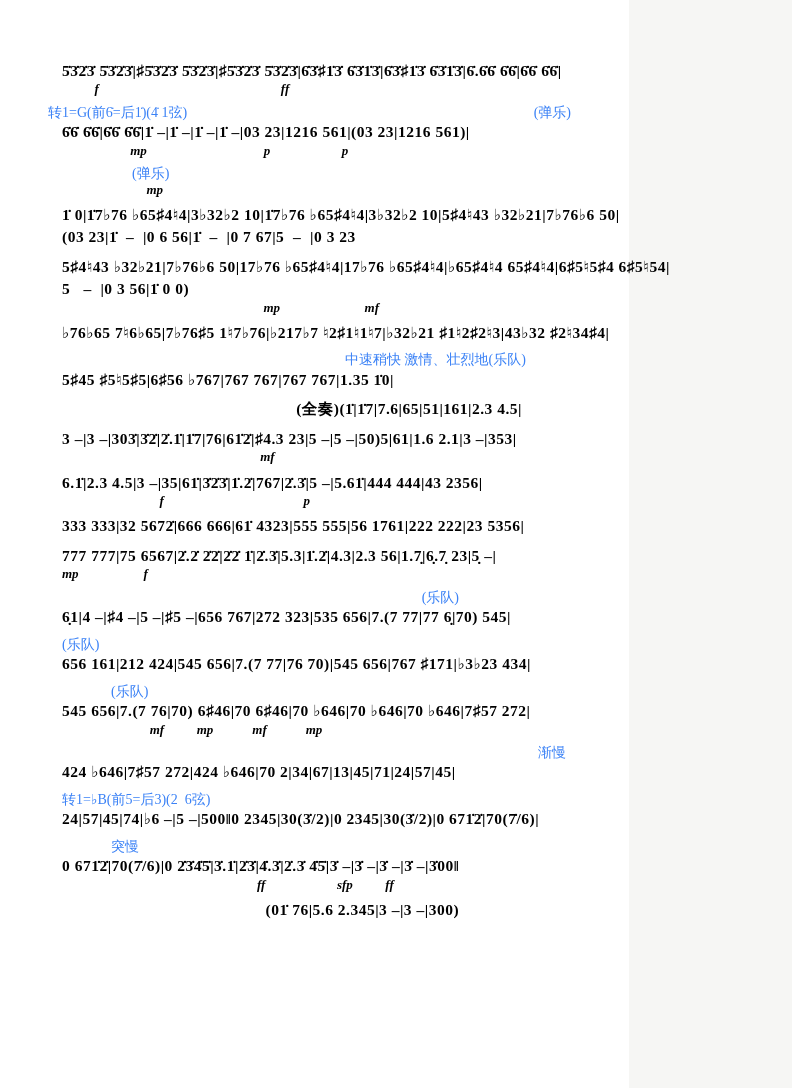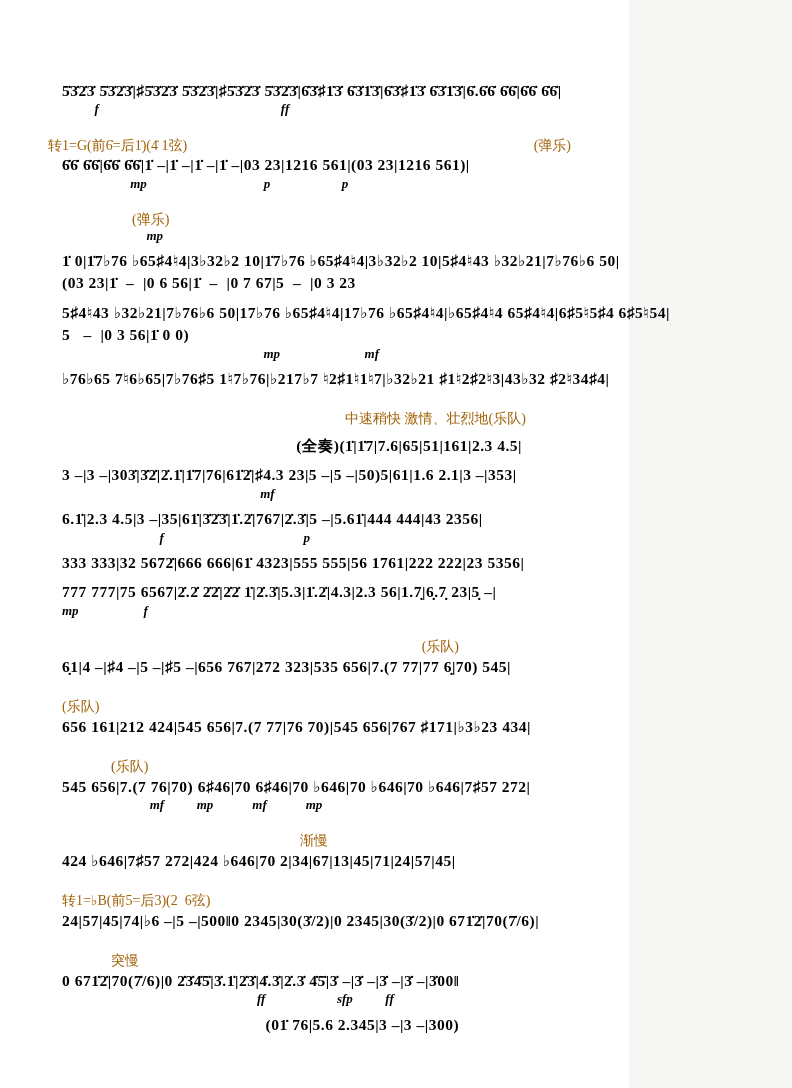--- a/index.html
+++ b/index.html
@@ -1,31 +1,31 @@
 <!DOCTYPE html>
 <html><head>
 <meta charset="utf-8">
 <style>
   html,body{margin:0;padding:0;background:#f6f6f4;}
   body{width:792px;height:1088px;overflow:hidden;color:#000;}
   .sheet{box-sizing:border-box;width:629px;height:1088px;background:#fff;padding:60px 58px 0 62px;}
   .system{margin-bottom:7px;}
-  .anno{display:flex;justify-content:space-between;font:14px/1.25 "Liberation Serif","DejaVu Sans",serif;color:#a16207;margin-top:20px;}
+  .anno{display:flex;justify-content:space-between;font:14px/1.25 "Liberation Serif","DejaVu Sans",serif;color:#3b82f6;}
   .anno span{white-space:pre;}
   .anno span:empty{display:none;}
   .music{font:bold 15.5px/1.45 "Liberation Serif","DejaVu Serif",serif;letter-spacing:.5px;white-space:pre;}
   .music:empty{display:none;}
   .dyn{font:italic bold 13px/1.1 "Liberation Serif","DejaVu Serif",serif;white-space:pre;}
   .dyn:empty{display:none;}
   
   #s8 .music{padding-left:46%;}
   #s19 .music{padding-left:40%;}
   #s7 .anno{justify-content:flex-end;padding-right:2%;}
   #s13 .anno{justify-content:flex-end;padding-right:22%;}
-  #s16 .anno{justify-content:center;padding-right:1%;}
+  #s16 .anno{justify-content:flex-end;padding-right:1%;}
   #s2 .anno-c{transform:translateX(-10%);}
 </style>
 </head>
 <body>
 
 <div class="sheet">
 
   <section class="system" id="s1">
     <div class="anno"></div>
     <div class="music">5̇3̇2̇3̇ 5̇3̇2̇3̇|♯5̇3̇2̇3̇ 5̇3̇2̇3̇|♯5̇3̇2̇3̇ 5̇3̇2̇3̇|6̇3̇♯1̇3̇ 6̇3̇1̇3̇|6̇3̇♯1̇3̇ 6̇3̇1̇3̇|6̇.6̇6̇ 6̇6̇|6̇6̇ 6̇6̇|</div>
@@ -60,20 +60,21 @@
   </section>
 
   <section class="system" id="s6">
     <div class="music">♭76♭65 7♮6♭65|7♭76♯5 1♮7♭76|♭217♭7 ♮2♯1♮1♮7|♭32♭21 ♯1♮2♯2♮3|43♭32 ♯2♮34♯4|</div>
   </section>
 
   <section class="system" id="s7">
     <div class="anno">
         <span class="anno-r">中速稍快 激情、壮烈地(乐队)          </span>
       </div>
+    <div class="music">5♯45 ♯5♮5♯5|6♯56 ♭767|767 767|767 767|1.35 1̇0|</div>
   </section>
 
   <section class="system" id="s8">
     <div class="music">(全奏)(1̇|1̇7|7.6|65|51|161|2.3 4.5|</div>
   </section>
 
   <section class="system" id="s9">
     <div class="music">3 –|3 –|303̇|3̇2̇|2̇.1̇|1̇7|76|61̇2̇|♯4.3 23|5 –|5 –|50)5|61|1.6 2.1|3 –|353|</div>
     <div class="dyn">                                                             mf</div>
   </section>

